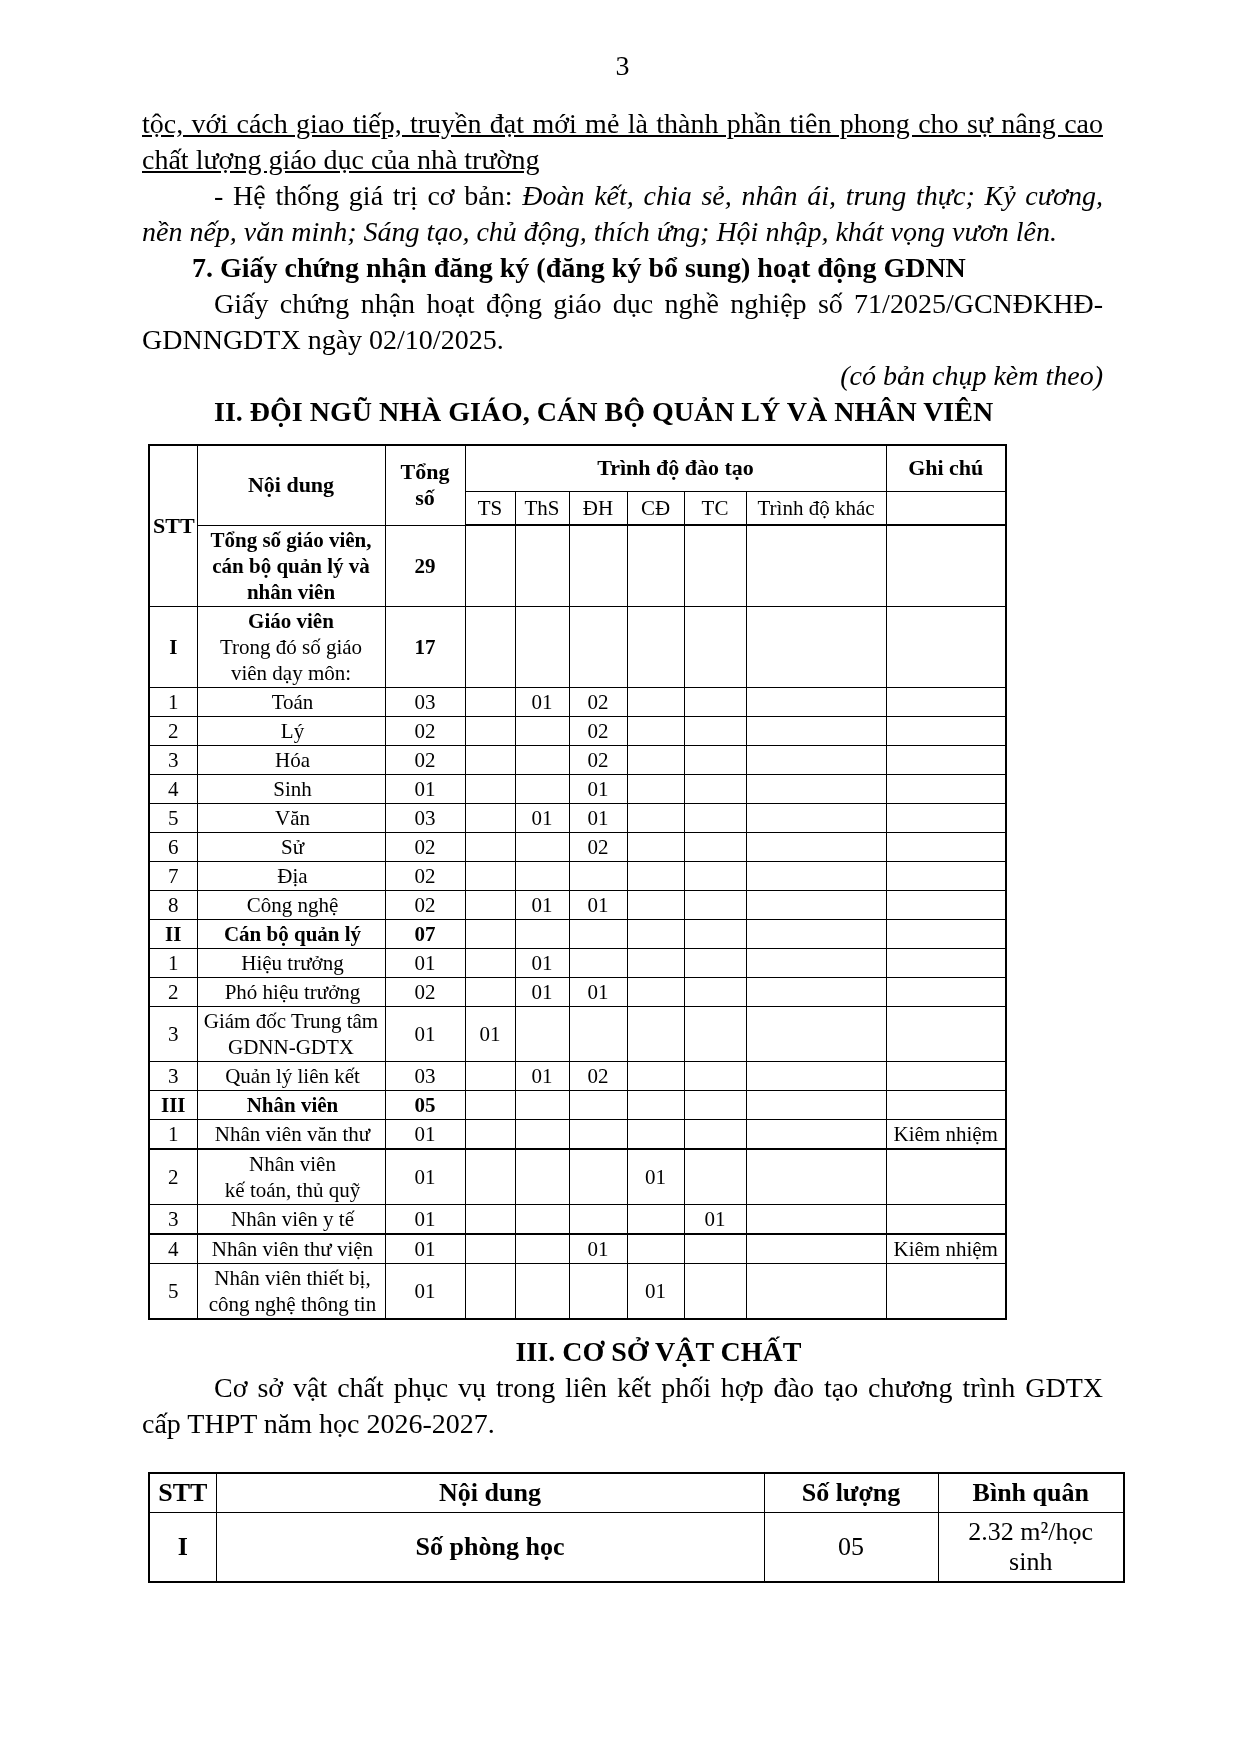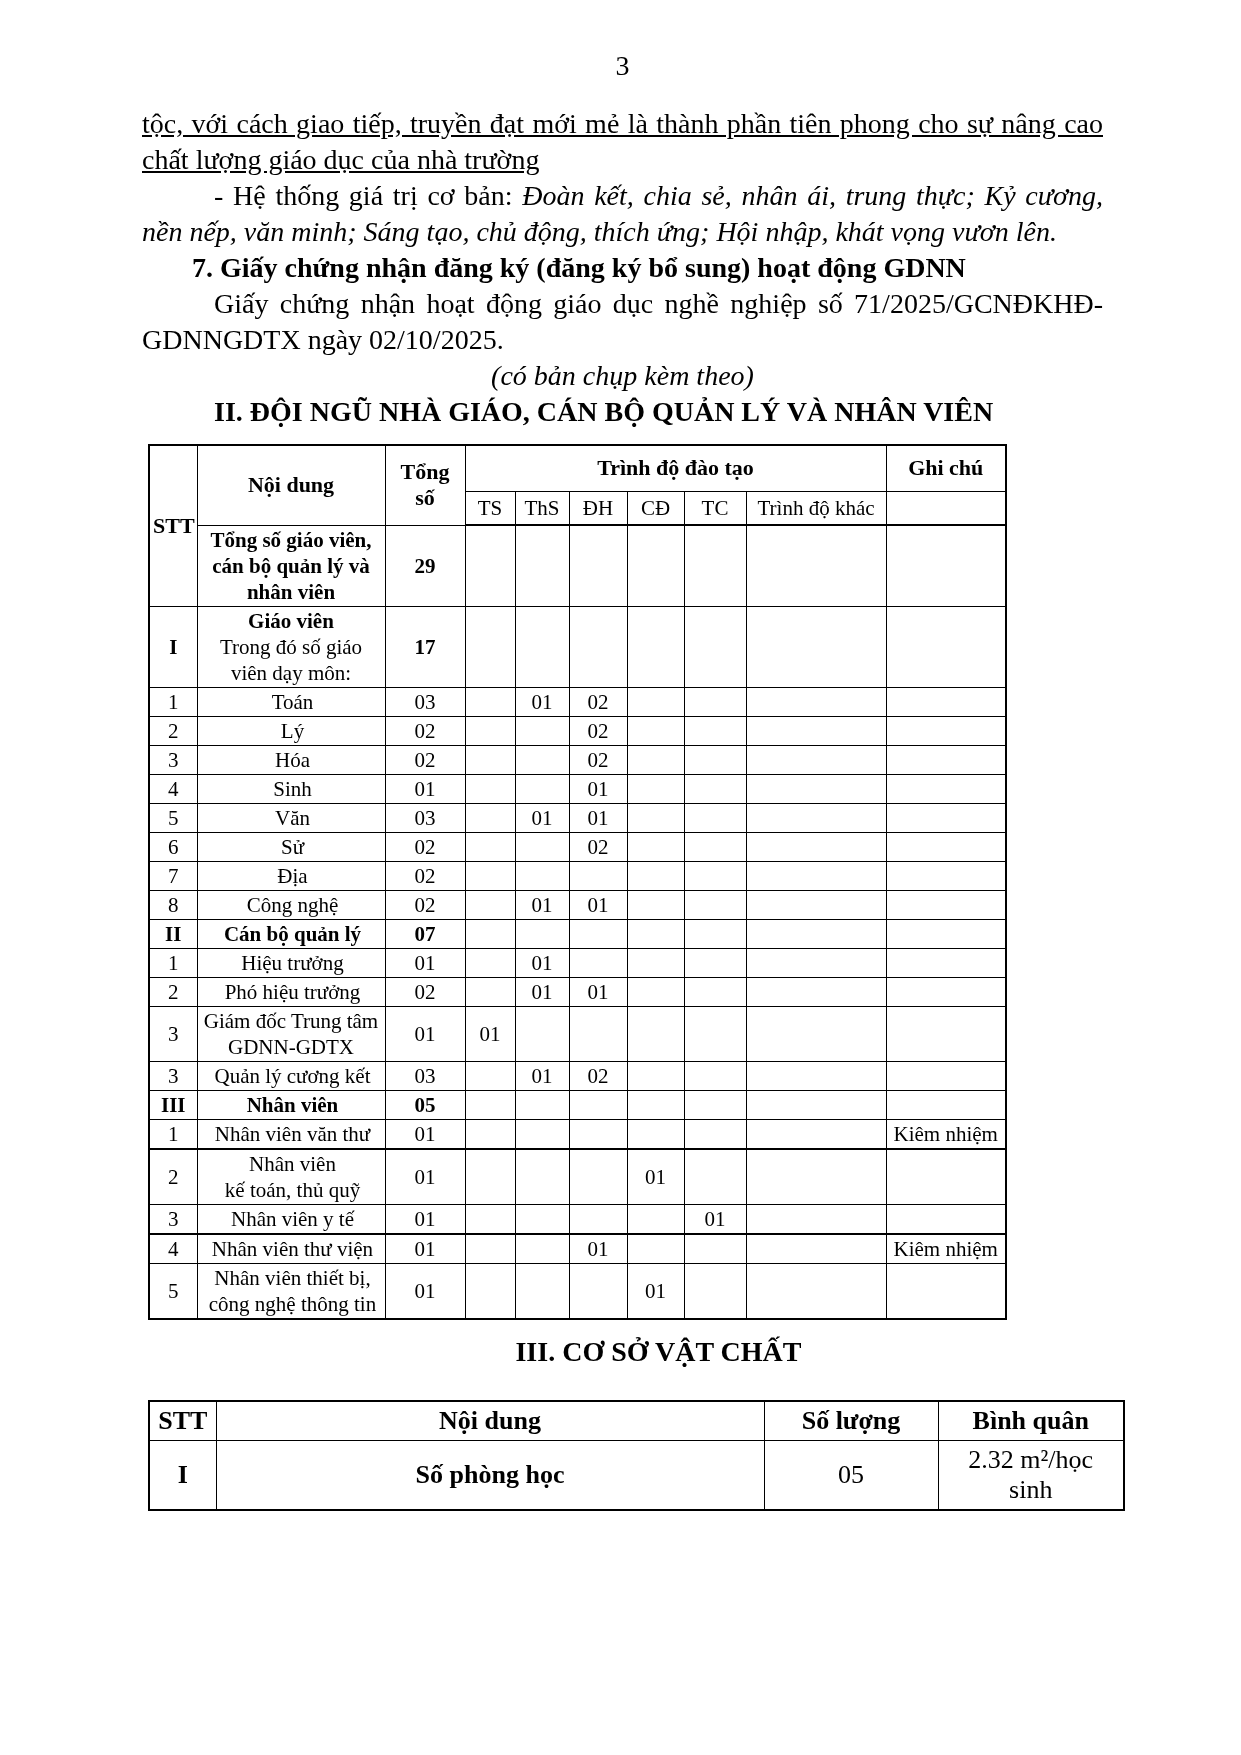--- a/index.html
+++ b/index.html
@@ -12,21 +12,21 @@
     overflow:hidden;
     font-family:"Liberation Serif","DejaVu Serif",serif;
     font-size:28px;line-height:36px;
   }
   .page-number{text-align:center;margin:0 0 22px 0;}
   p{margin:0;}
   .body-text{text-align:justify;text-indent:72px;}
   .no-indent{text-indent:0;text-decoration:underline;}
   .heading{font-weight:bold;text-indent:50px;text-align:left;font-family:Liberation Serif, serif;}
   .heading-wide{font-weight:bold;text-indent:72px;text-align:left;}
-  .center-italic{text-align:center;font-style:italic;text-indent:0;}
+  .center-italic{text-align:right;font-style:italic;text-indent:0;}
   .italic{font-style:italic;}
 
   table.tbl{border-collapse:collapse;table-layout:fixed;background:#fff;}
   table.tbl td{border:1px solid #000;vertical-align:middle;overflow:hidden;}
 
   
   .staff{width:857px;margin:14px 0 0 6px;border:2px solid #000;}
   .staff td{font-size:21px;line-height:26px;padding:1px 3px;}
   .staff td.hdr{font-size:22px;}
   .staff tr.h1{height:46px;}
@@ -258,21 +258,21 @@
           <td class="c">01</td>
           <td class="c"></td>
           <td class="c"></td>
           <td class="c"></td>
           <td class="c"></td>
           <td class="c"></td>
           <td class="c"></td>
         </tr>
         <tr>
           <td class="c">3</td>
-          <td class="l">Quản lý cương kết</td>
+          <td class="l">Quản lý liên kết</td>
           <td class="c">03</td>
           <td class="c"></td>
           <td class="c">01</td>
           <td class="c">02</td>
           <td class="c"></td>
           <td class="c"></td>
           <td class="c"></td>
           <td class="c"></td>
         </tr>
         <tr>
@@ -351,20 +351,21 @@
           <td class="c">01</td>
           <td class="c"></td>
           <td class="c"></td>
           <td class="c"></td>
         </tr>
       </tbody>
   </table>
 
   <p class="heading-wide" style="margin-top:14px;text-align:center;">III. CƠ SỞ VẬT CHẤT</p>
 
+  <p class="body-text">Cơ sở vật chất phục vụ trong liên kết phối hợp đào tạo chương trình GDTX cấp THPT năm học 2026-2027.</p>
 
   <table class="tbl fac">
     <colgroup>
       <col style="width:67px">
         <col style="width:548px">
         <col style="width:174px">
         <col style="width:186px">
     </colgroup>
     <tbody>
       <tr>

